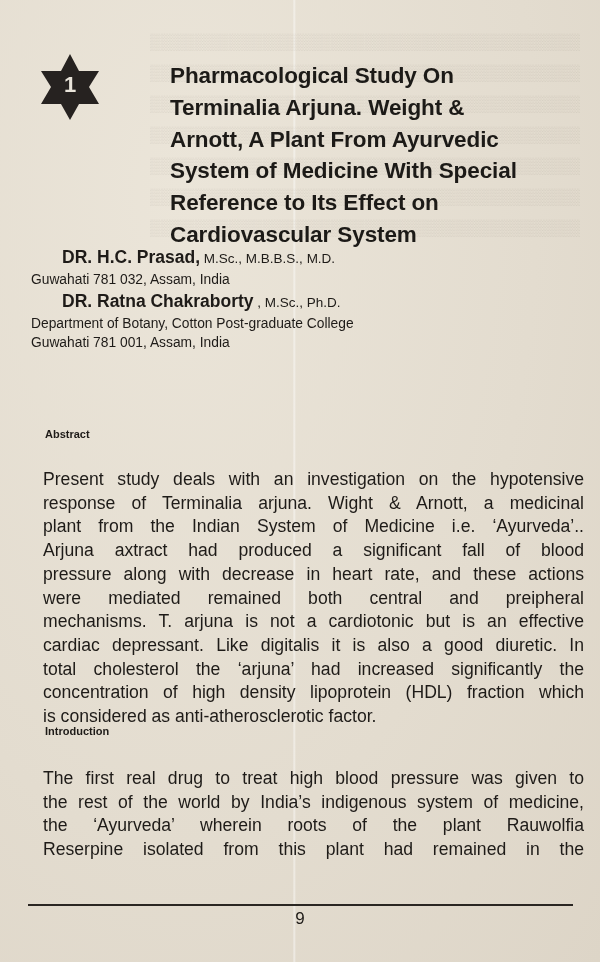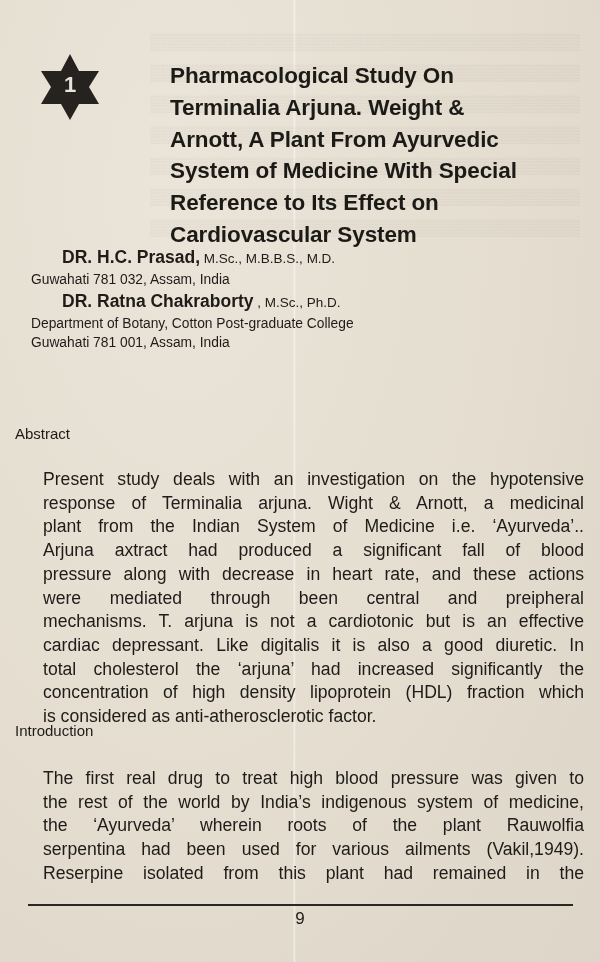--- a/index.html
+++ b/index.html
@@ -38,22 +38,22 @@
     color: #1c1a17; margin: 8px; letter-spacing: -0.1px;
   }
   .title span { display: block; white-space: nowrap; }
   .authors { position: absolute; left: 31px; top: 246px; width: 540px; }
   .author-name-line { font-size: 17px; line-height: 22px; white-space: nowrap; }
   .author-name { font-weight: bold; font-size: 17.5px; margin-left: 31px; }
   .author-deg { font-size: 13.5px; }
   .affil { font-size: 13.8px; line-height: 19.5px; white-space: nowrap; }
   .a2 { margin-top: 0px; }
   .heading {
-    position: absolute; left: 15px;
-    font-weight: normal; font-size: 15px; line-height: 20px; margin: 0;
+    position: absolute; left: 45px;
+    font-weight: bold; font-size: 11px; line-height: 20px; margin: 0;
   }
   .body-text {
     position: absolute; left: 31px; width: 541px;
     font-size: 17.6px; line-height: 23.7px;
     text-align: justify; margin: 12px;
   }
   .body-text span.line { display: block; text-align: justify; text-align-last: justify; white-space: nowrap; }
   .body-text span.line.last { text-align-last: left; }
   .rule {
     position: absolute; left: 28px; top: 904px; width: 545px; height: 2px;
@@ -108,33 +108,32 @@
   </div>
 
   <h2 class="heading" style="top:424px;">Abstract</h2>
 
   <p class="body-text" style="top:456px;">
     <span class="line">Present study deals with an investigation on the hypotensive</span>
     <span class="line">response of Terminalia arjuna. Wight &amp; Arnott, a medicinal</span>
     <span class="line">plant from the Indian System of Medicine i.e. ‘Ayurveda’..</span>
     <span class="line">Arjuna axtract had produced a significant fall of blood</span>
     <span class="line">pressure along with decrease in heart rate, and these actions</span>
-    <span class="line">were mediated through been central and preipheral</span>
+    <span class="line">were mediated remained both central and preipheral</span>
     <span class="line">mechanisms. T. arjuna is not a cardiotonic but is an effective</span>
     <span class="line">cardiac depressant. Like digitalis it is also a good diuretic. In</span>
     <span class="line">total cholesterol the ‘arjuna’ had increased significantly the</span>
     <span class="line">concentration of high density lipoprotein (HDL) fraction which</span>
     <span class="line last">is considered as anti-atherosclerotic factor.</span>
   </p>
 
   <h2 class="heading" style="top:721px;">Introduction</h2>
 
   <p class="body-text" style="top:755px;">
     <span class="line">The first real drug to treat high blood pressure was given to</span>
     <span class="line">the rest of the world by India’s indigenous system of medicine,</span>
     <span class="line">the ‘Ayurveda’ wherein roots of the plant Rauwolfia</span>
-    <span class="line">serpentina had been used for various ailments (Vakil,1949).</span>
     <span class="line">Reserpine isolated from this plant had remained in the</span>
   </p>
 
   <div class="rule"></div>
   <div class="page-num">9</div>
 </div>
 
 </body></html>

